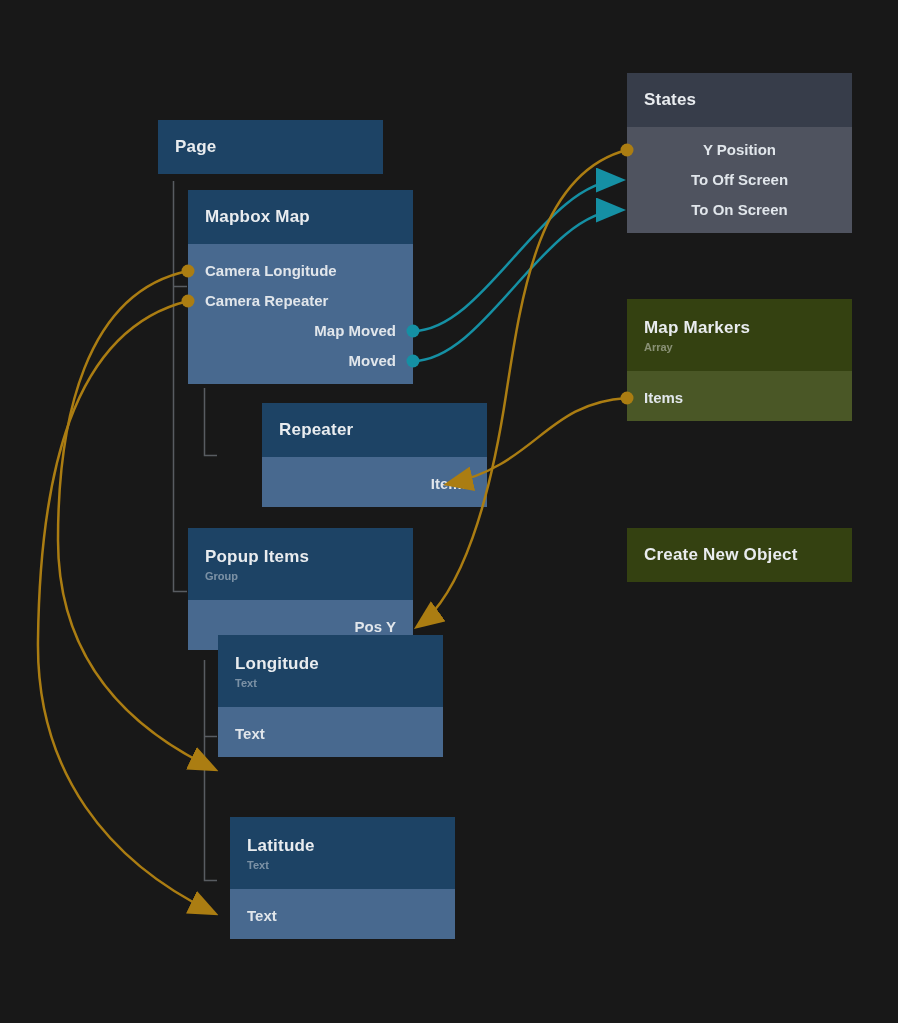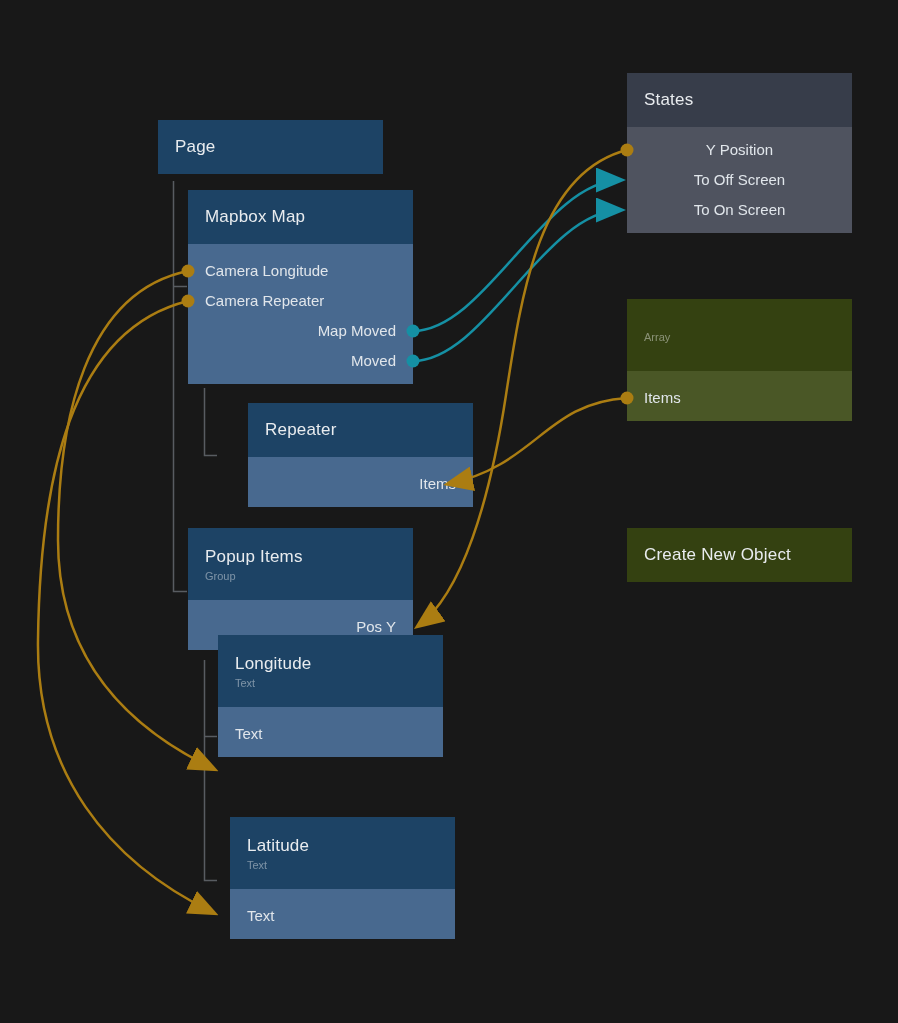--- a/index.html
+++ b/index.html
@@ -2,41 +2,41 @@
 <html><head>
 <meta charset="utf-8">
 <style>
   html,body { margin:0; padding:0; background:#181818; }
   #canvas {
     position:relative; width:898px; height:1023px;
     background:#181818; overflow:hidden;
     font-family:"Liberation Sans", sans-serif;
     -webkit-font-smoothing:antialiased;
   }
-  .node { position:absolute; width:225px; }
+  .node { position:absolute; width:225px;font-weight:bold; }
   .node .header { display:flex; flex-direction:column; justify-content:center; padding:0 17px; }
   .node .header.h1 { height:54px; }
   .node .header.h2 { height:72px; }
   .node .title { font-size:17px; color:#e9ecef; letter-spacing:.2px; }
   .node .subtitle { font-size:11px; color:rgba(255,255,255,.42); margin-top:3px; }
   .node .body { padding:12px 0 8px; }
   .node .body.tight { padding:8px 0; }
   .port { height:30px; line-height:30px; padding:0 17px; font-size:15px; color:#e1e6eb; white-space:nowrap; }
   .port.right { text-align:right; }
 
   .blue  .header { background:#1d4365; }
   .blue  .body   { background:#48698f; }
   .slate .header { background:#373d4a; }
   .slate .body   { background:#4f535f;text-align:center; }
   .green .header { background:#344111; }
   .green .body   { background:#4a5726; }
 
   #node-page      { left:158px; top:120px; }
   #node-mapbox    { left:188px; top:190px; }
-  #node-repeater  { left:208px; top:403px;padding-left:40px; }
+  #node-repeater  { left:222px; top:403px;padding-left:40px; }
   #node-popup     { left:188px; top:528px; }
   #node-longitude { left:218px; top:635px; }
   #node-latitude  { left:218px; top:817px;padding-left:12px; }
   #node-states    { left:627px; top:73px;  }
   #node-markers   { left:627px; top:299px; }
   #node-create    { left:627px; top:528px; }
 
   #wires { position:absolute; left:0; top:0; width:898px; height:1023px; z-index:5; pointer-events:none; }
 </style>
 </head>
@@ -107,20 +107,21 @@
     </div>
     <div class="body tight">
       <div class="port">Y Position</div>
       <div class="port">To Off Screen</div>
       <div class="port">To On Screen</div>
     </div>
   </div>
 
   <div class="node green" id="node-markers">
     <div class="header h2">
+      <div class="title">Map Markers</div>
       <div class="subtitle">Array</div>
     </div>
     <div class="body">
       <div class="port">Items</div>
     </div>
   </div>
 
   <div class="node green" id="node-create">
     <div class="header h1">
       <div class="title">Create New Object</div>

